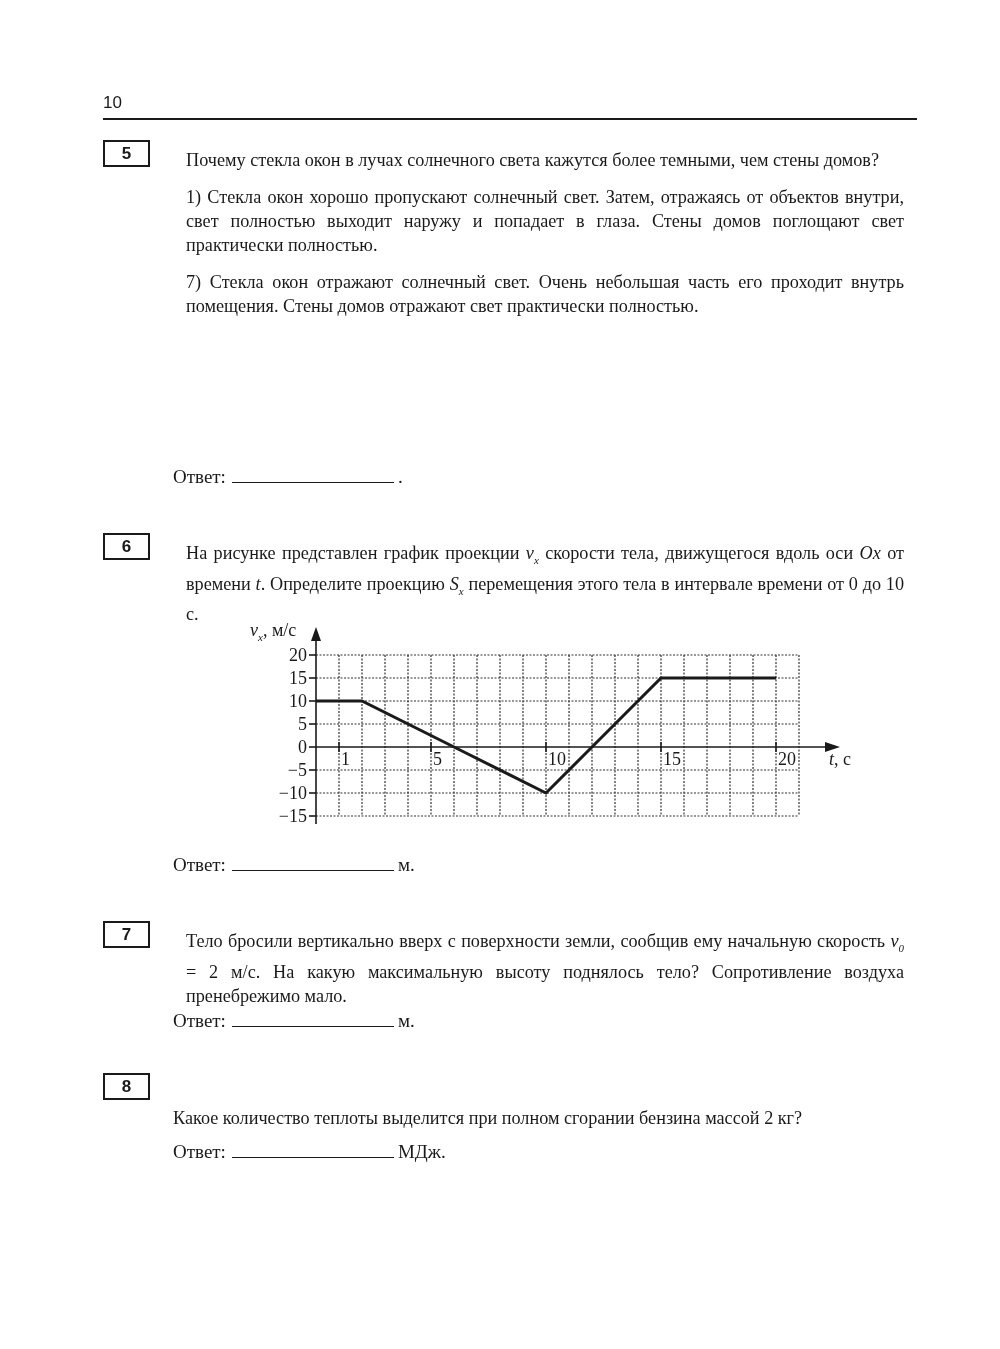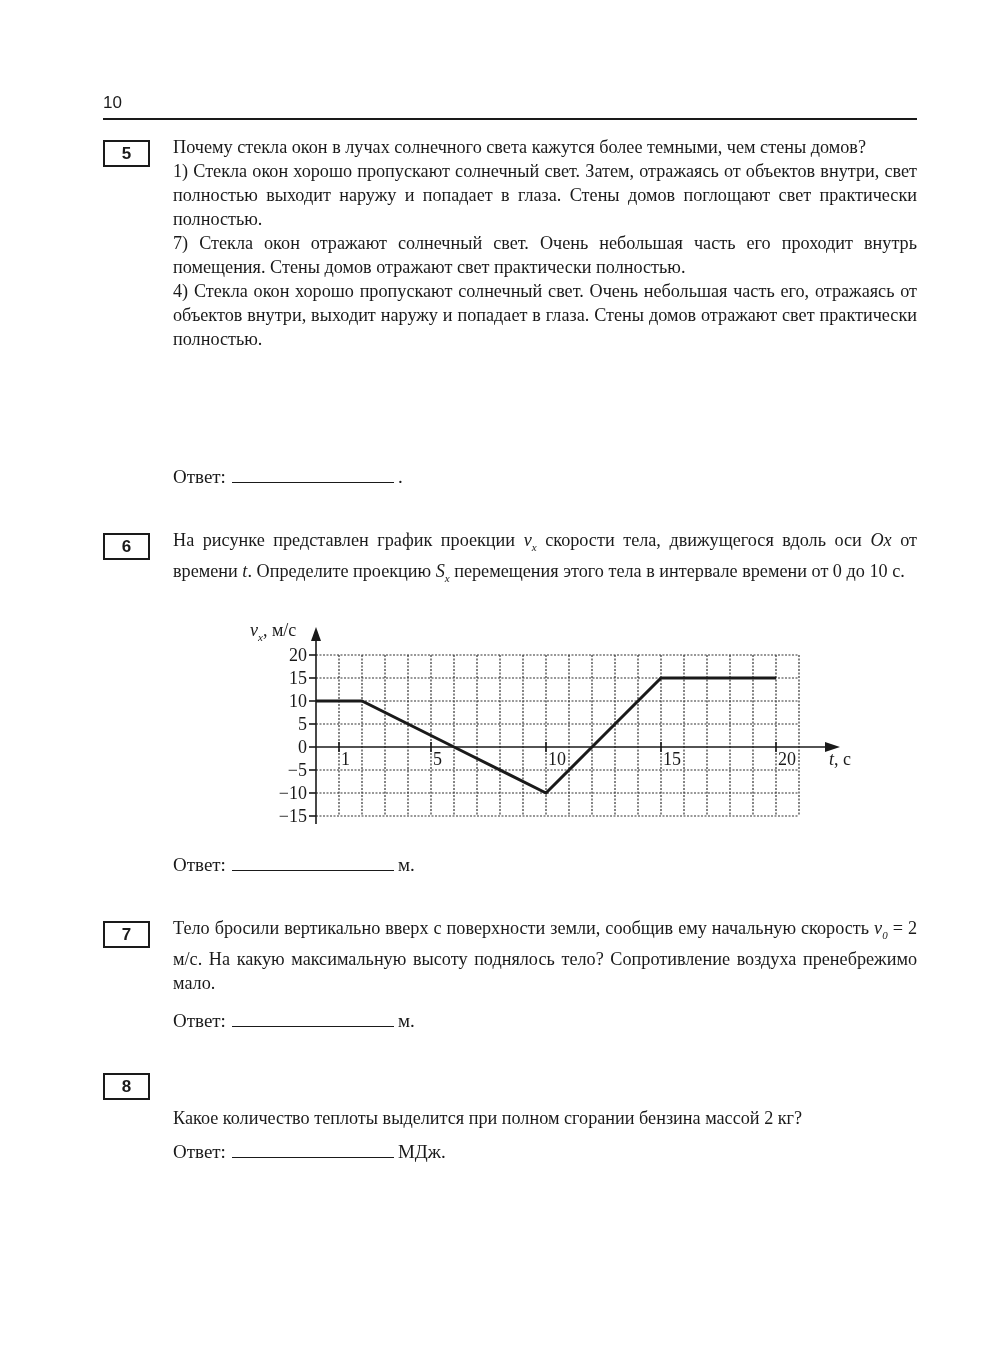--- a/index.html
+++ b/index.html
@@ -3,40 +3,39 @@
 <meta charset="utf-8">
 <style>
   html, body { margin:0; padding:0; background:#fff; }
   body { width:1000px; height:1349px; position:relative; overflow:hidden; color:#1a1a1a; font-family:"Liberation Serif", serif; }
   .header { position:absolute; left:103px; top:90px; width:814px; height:28px; border-bottom:2px solid #1a1a1a; font-family:"Liberation Sans", sans-serif; font-size:17px; }
   .header .pnum { position:absolute; left:0; top:3px; }
   .header .title { position:absolute; right:0; top:3px; }
   .header .title b { font-weight:bold; }
   .qbox { position:absolute; left:103px; width:43px; height:23px; border:2px solid #1a1a1a; font-family:"Liberation Sans", sans-serif; font-weight:bold; font-size:17px; text-align:center; line-height:23px; box-sizing:content-box; }
   .qtext { position:absolute; left:173px; width:744px; font-size:18.2px; line-height:24px; text-align:justify; }
-  .qtext p { margin:0; }
+  .qtext p { margin:13px; }
   .answer { position:absolute; left:173px; font-size:19px; }
   .answer .blank { display:inline-block; width:162px; border-bottom:1px solid #1a1a1a; height:14px; margin:0 4px 0 6px; }
   i.var { font-style:italic; }
   sub { font-size:11px; font-style:italic; }
   svg text { font-family:"Liberation Serif", serif; }
 </style>
 </head>
 <body>
 
 <div class="header">
   <span class="pnum">10</span>
 </div>
 
 <div class="qbox" style="top:140px;">5</div>
 <div class="qtext" style="top:135px;">
   <p>Почему стекла окон в лучах солнечного света кажутся более темными, чем стены домов?</p>
   <p>1) Стекла окон хорошо пропускают солнечный свет. Затем, отражаясь от объектов внутри, свет полностью выходит наружу и попадает в глаза. Стены домов поглощают свет практически полностью.</p>
   <p>7) Стекла окон отражают солнечный свет. Очень небольшая часть его проходит внутрь помещения. Стены домов отражают свет практически полностью.</p>
-  <p>4) Стекла окон хорошо пропускают солнечный свет. Очень небольшая часть его, отражаясь от объектов внутри, выходит наружу и попадает в глаза. Стены домов отражают свет практически полностью.</p>
 </div>
 <div class="answer" style="top:466px;">
   <span>Ответ:</span><span class="blank"></span><span>.</span>
 </div>
 
 <div class="qbox" style="top:533px;">6</div>
 <div class="qtext" style="top:528px;">
   <p><span>На рисунке представлен график проекции </span><i class="var">v</i><sub>x</sub><span> скорости тела, движущегося вдоль оси </span><i class="var">Ox</i><span> от времени </span><i class="var">t</i><span>. Определите проекцию </span><i class="var">S</i><sub>x</sub><span> перемещения этого тела в интервале времени от 0 до 10 с.</span></p>
 </div>
 

